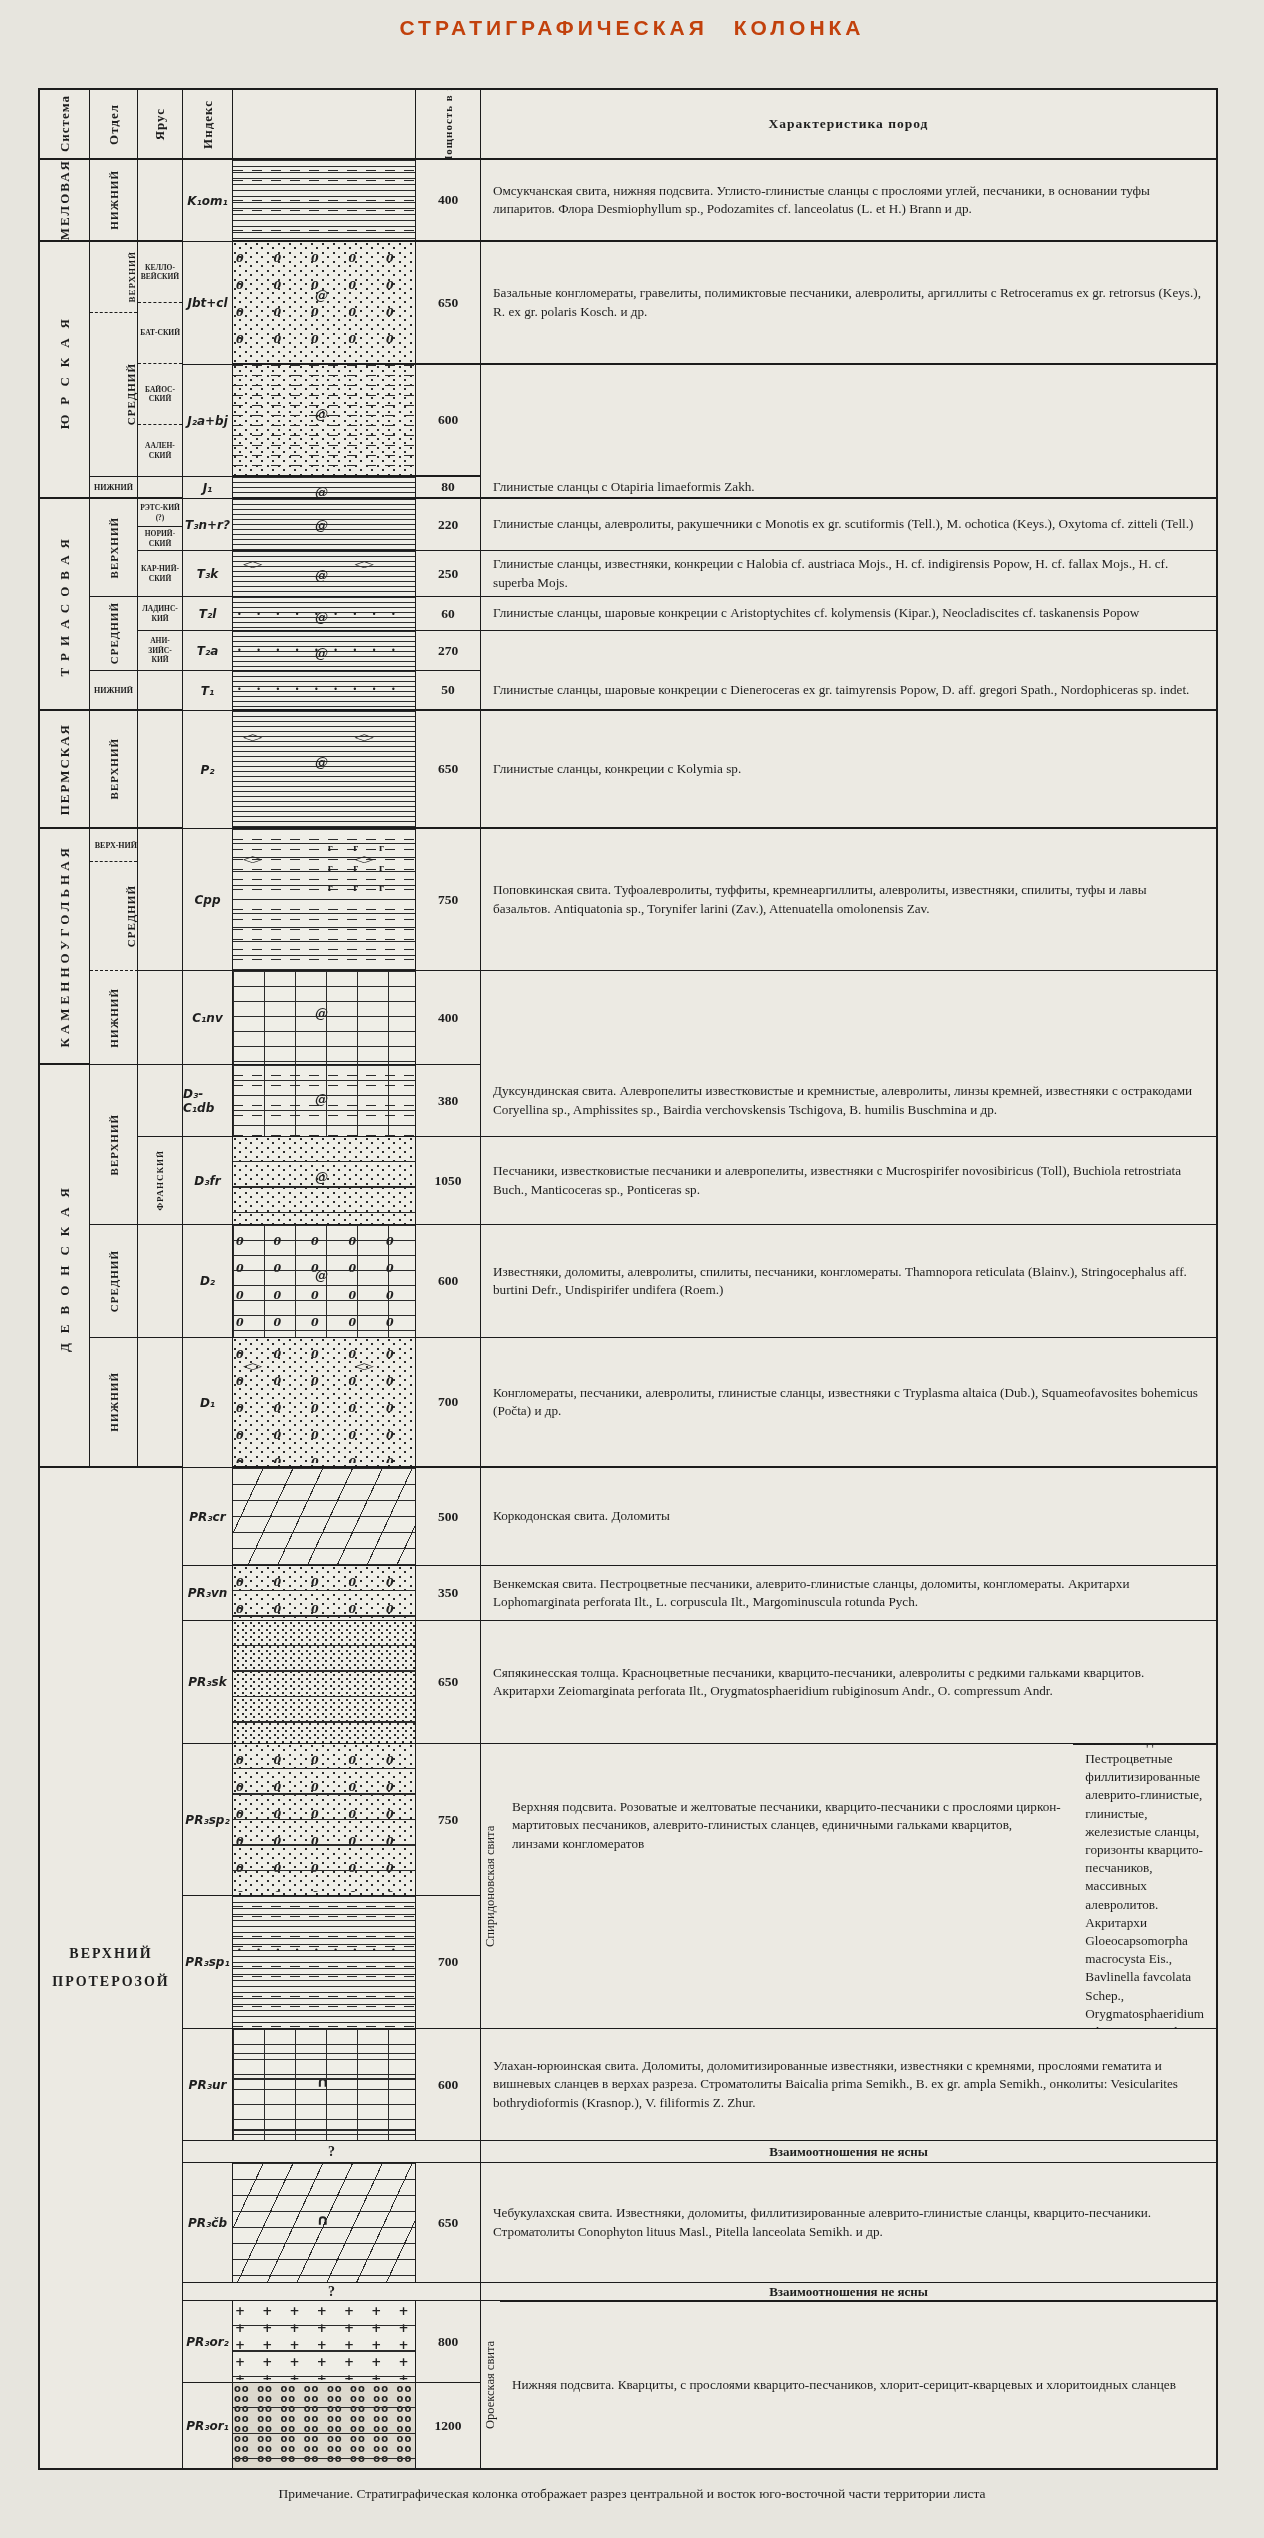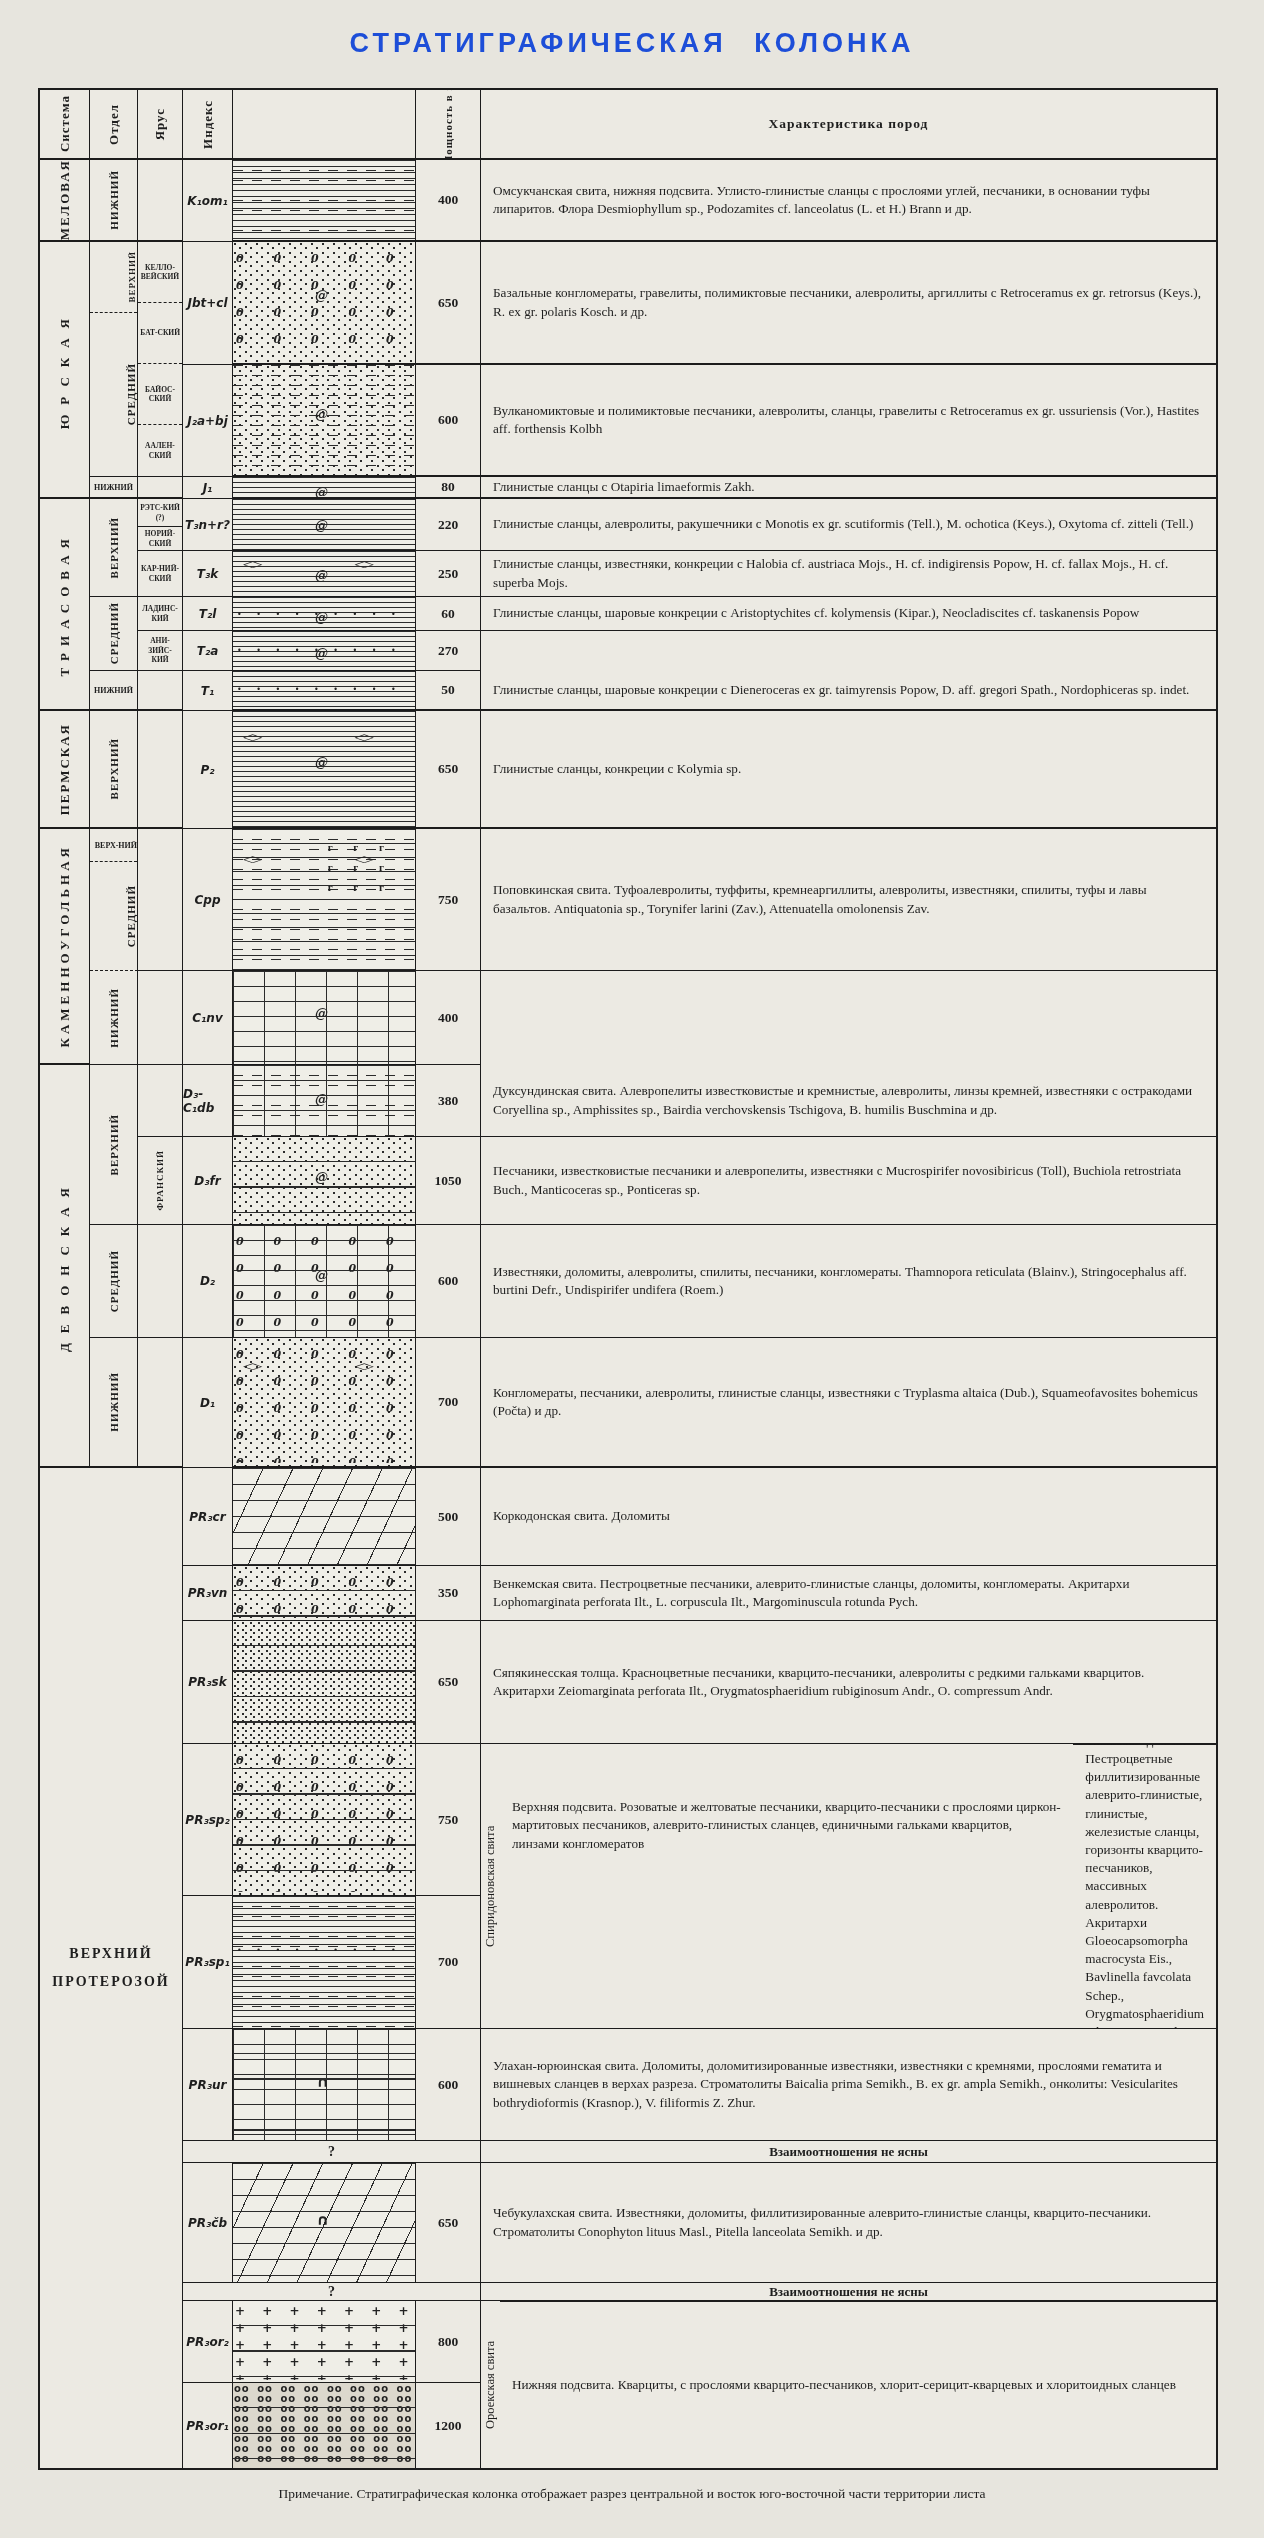--- a/index.html
+++ b/index.html
@@ -5,23 +5,22 @@
   html,body{margin:0;padding:0;}
   body{
     width:1264px;height:2538px;position:relative;
     background:#e7e5de;
     font-family:"Liberation Serif", serif;
     color:#1e1e1e;
   }
   .title{
     position:absolute;top:16px;left:0;width:100%;
     text-align:center;font-family:"Liberation Sans",sans-serif;
-    font-size:27px;font-weight:bold;letter-spacing:4px;word-spacing:16px;
-    color:#1d4ed8;
-    margin-top:12px;
+    font-size:21px;font-weight:bold;letter-spacing:4px;word-spacing:16px;
+    color:#c2410c;
   }
   .grid{
     position:absolute;left:38px;top:88px;width:1176px;
     display:grid;
     grid-template-columns:50px 48px 45px 50px 183px 65px 735px;
     grid-template-rows:70px 82px 123px 112px 22px 52px 46px 34px 40px 40px 118px 142px 94px 72px 88px 113px 130px 98px 55px 123px 152px 133px 112px 22px 120px 18px 82px 85px;
     border:2px solid #1c1c1c;
     background:#eceae3;
   }
   .c{border-right:1px solid #1c1c1c;border-bottom:1px solid #1c1c1c;position:relative;
@@ -489,23 +488,20 @@
   <div class="c thk bb0" style="grid-area:28/6/29/7">
       <span>1200</span>
     </div>
 
   <div class="c des rb0 sb" style="grid-area:2/7/3/8">
       <span>Омсукчанская свита, нижняя подсвита. Углисто-глинистые сланцы с прослоями углей, песчаники, в основании туфы липаритов. Флора Desmiophyllum sp., Podozamites cf. lanceolatus (L. et H.) Brann и др.</span>
     </div>
   <div class="c des rb0 sb" style="grid-area:3/7/4/8">
       <span>Базальные конгломераты, гравелиты, полимиктовые песчаники, алевролиты, аргиллиты с Retroceramus ex gr. retrorsus (Keys.), R. ex gr. polaris Kosch. и др.</span>
     </div>
-  <div class="c des rb0 sb" style="grid-area:4/7/5/8">
-      <span>Вулканомиктовые и полимиктовые песчаники, алевролиты, сланцы, гравелиты с Retroceramus ex gr. ussuriensis (Vor.), Hastites aff. forthensis Kolbh</span>
-    </div>
   <div class="c des rb0 sb" style="grid-area:5/7/6/8">
       <span>Глинистые сланцы с Otapiria limaeformis Zakh.</span>
     </div>
   <div class="c des rb0" style="grid-area:6/7/7/8">
       <span>Глинистые сланцы, алевролиты, ракушечники с Monotis ex gr. scutiformis (Tell.), M. ochotica (Keys.), Oxytoma cf. zitteli (Tell.)</span>
     </div>
   <div class="c des rb0" style="grid-area:7/7/8/8">
       <span>Глинистые сланцы, известняки, конкреции с Halobia cf. austriaca Mojs., H. cf. indigirensis Popow, H. cf. fallax Mojs., H. cf. superba Mojs.</span>
     </div>
   <div class="c des rb0" style="grid-area:8/7/9/8">

